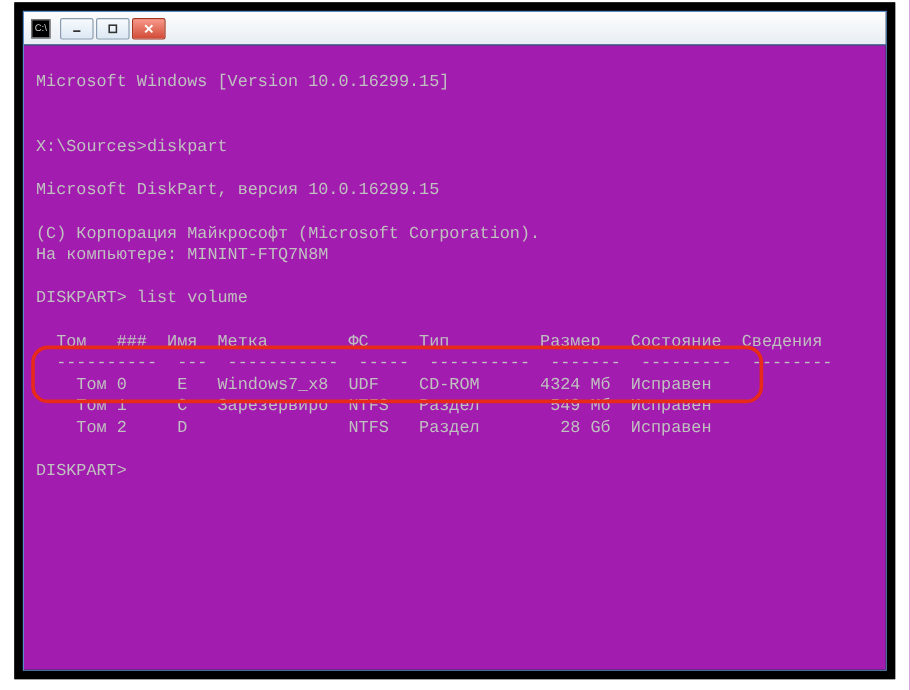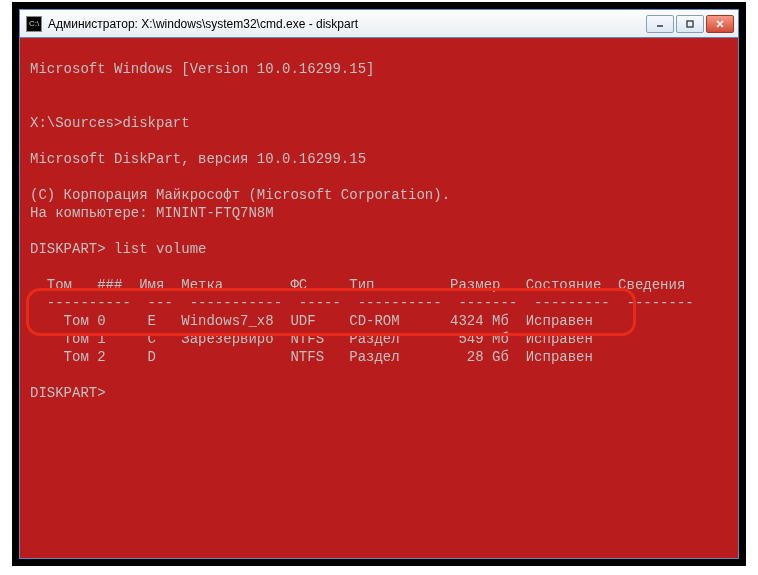--- a/index.html
+++ b/index.html
@@ -58,21 +58,21 @@
     background: linear-gradient(#f7fafd,#dce8f4);
     display: flex;
     align-items: center;
     justify-content: center;
     border-radius: 2px;
     margin-left: 2px;
   }
   .win-btn.close { background: linear-gradient(#f89a8b,#d14b36); border-color:#a8321c; color:#fff; }
   .win-btn svg { width: 10px; height: 10px; }
   .console {
-    background: #b91c1c;
+    background: #a21caf;
     color: #c0c0c0;
     font-size: 14px;
     line-height: 18px;
     padding: 4px 10px 10px 10px;
     height: calc(100% - 28px);
     white-space: pre;
     overflow: hidden;
     position: relative;
     font-family: "Consolas","Courier New",monospace;
   }
@@ -84,21 +84,20 @@
   }
 </style>
 </head>
 <body>
 
 <div class="outer-border">
   <div class="window">
 
     <div class="titlebar">
       <div class="title-icon">C:\</div>
-      <div class="title-text">Администратор: X:\windows\system32\cmd.exe - diskpart</div>
       <div class="win-controls">
         <div class="win-btn" title="Minimize">
           <svg viewBox="0 0 10 10">
               <line x1="2" y1="7" x2="8" y2="7" stroke="#333" stroke-width="1.5"></line>
             </svg>
         </div>
         <div class="win-btn" title="Maximize">
           <svg viewBox="0 0 10 10">
               <rect x="2" y="2" width="6" height="6" fill="none" stroke="#333" stroke-width="1.3"></rect>
             </svg>

